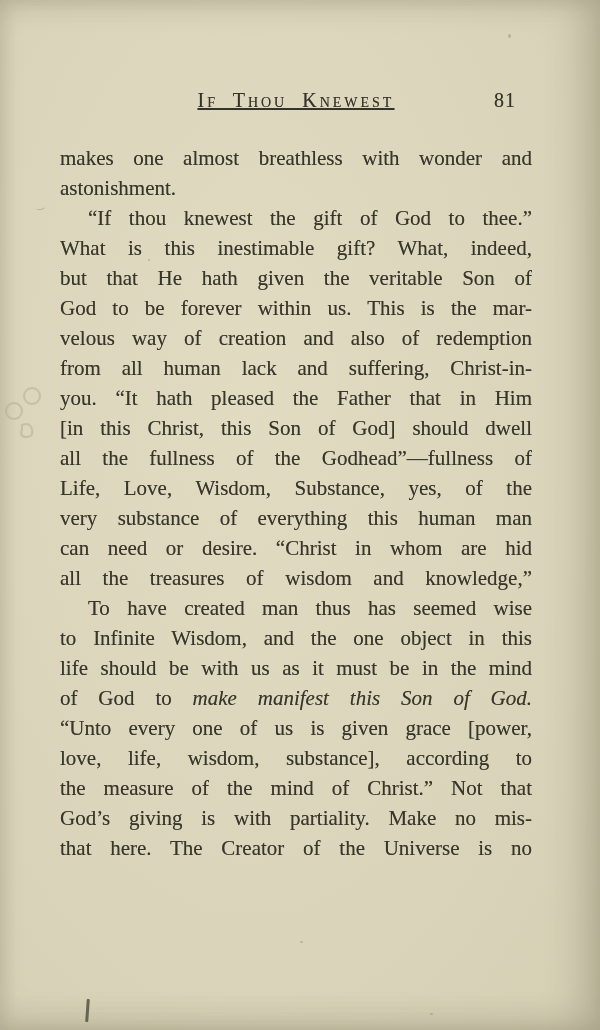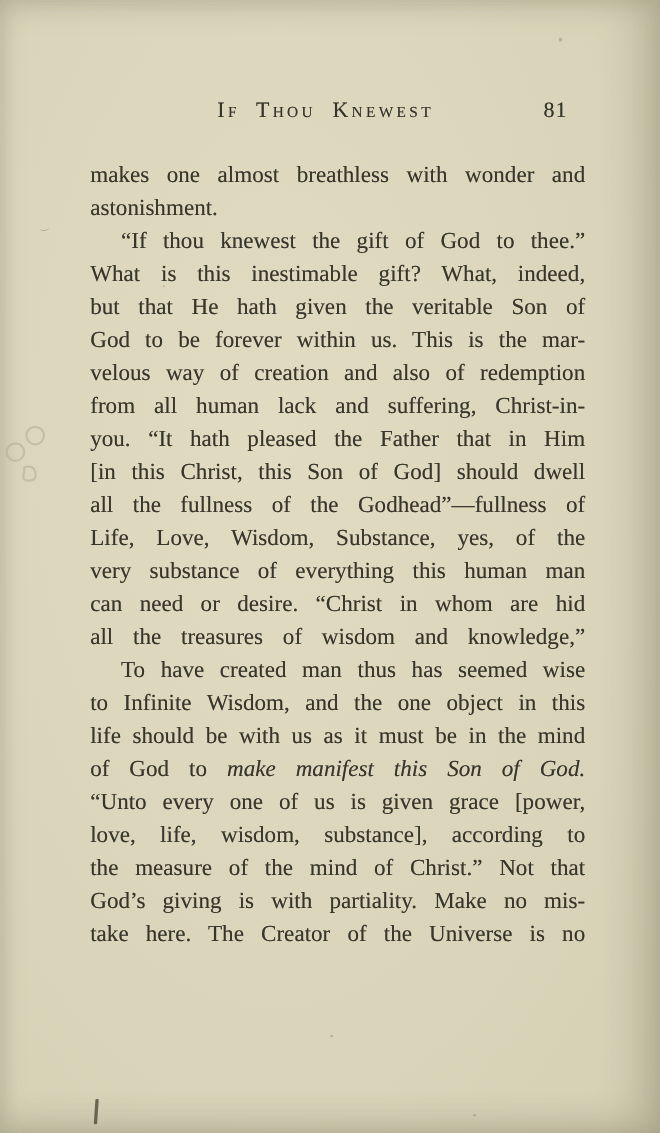--- a/index.html
+++ b/index.html
@@ -27,20 +27,21 @@
     line-height: 28px;
     text-align: center;
     color: #35342a;
   }
   .header-title {
     font-variant: small-caps;
     font-size: 20px;
     letter-spacing: 3px;
     word-spacing: 7px;
     text-shadow: 0 0 0.5px rgba(53, 52, 42, 0.55);
+    text-decoration: underline;
   }
   .page-number {
     position: absolute;
     right: 16px;
     top: 0;
     font-size: 20px;
     letter-spacing: 1px;
     text-shadow: 0 0 0.5px rgba(53, 52, 42, 0.55);
   }
 
@@ -52,21 +53,20 @@
     color: #37362b;
     font-size: 21px;
     word-spacing: 1.5px;
     text-shadow: 0 0 0.5px rgba(55, 54, 43, 0.5);
   }
   .line {
     height: 30px;
     line-height: 30px;
     white-space: nowrap;
     text-align: left;
-    margin-left: 22px;
   }
   .line.just {
     text-align: justify;
     text-align-last: justify;
   }
   .line.indent { padding-left: 28px; }
   .ital { font-style: italic; }
 
   .pencil-scribble {
     position: absolute;
@@ -131,21 +131,21 @@
       <div class="line just"><span>can need or desire. “Christ in whom are hid</span></div>
       <div class="line just"><span>all the treasures of wisdom and knowledge,”</span></div>
       <div class="line just indent"><span>To have created man thus has seemed wise</span></div>
       <div class="line just"><span>to Infinite Wisdom, and the one object in this</span></div>
       <div class="line just"><span>life should be with us as it must be in the mind</span></div>
       <div class="line just"><span>of God to </span><span class="ital">make manifest this Son of God.</span></div>
       <div class="line just"><span>“Unto every one of us is given grace [power,</span></div>
       <div class="line just"><span>love, life, wisdom, substance], according to</span></div>
       <div class="line just"><span>the measure of the mind of Christ.” Not that</span></div>
       <div class="line just"><span>God’s giving is with partiality. Make no mis-</span></div>
-      <div class="line just"><span>take here. The Creator of the Universe is no</span></div>
+      <div class="line just"><span>that here. The Creator of the Universe is no</span></div>
     </div>
 
   <svg class="pencil-scribble" width="46" height="62" viewBox="0 0 46 62">
     <g fill="none" stroke="#b4ad95" stroke-width="2">
       <circle cx="29" cy="13" r="8"></circle>
       <circle cx="11" cy="28" r="8"></circle>
       <path d="M19 42 q8 -3 10 4 q2 8 -6 8 q-7 0 -4 -8 z"></path>
     </g>
   </svg>
 

